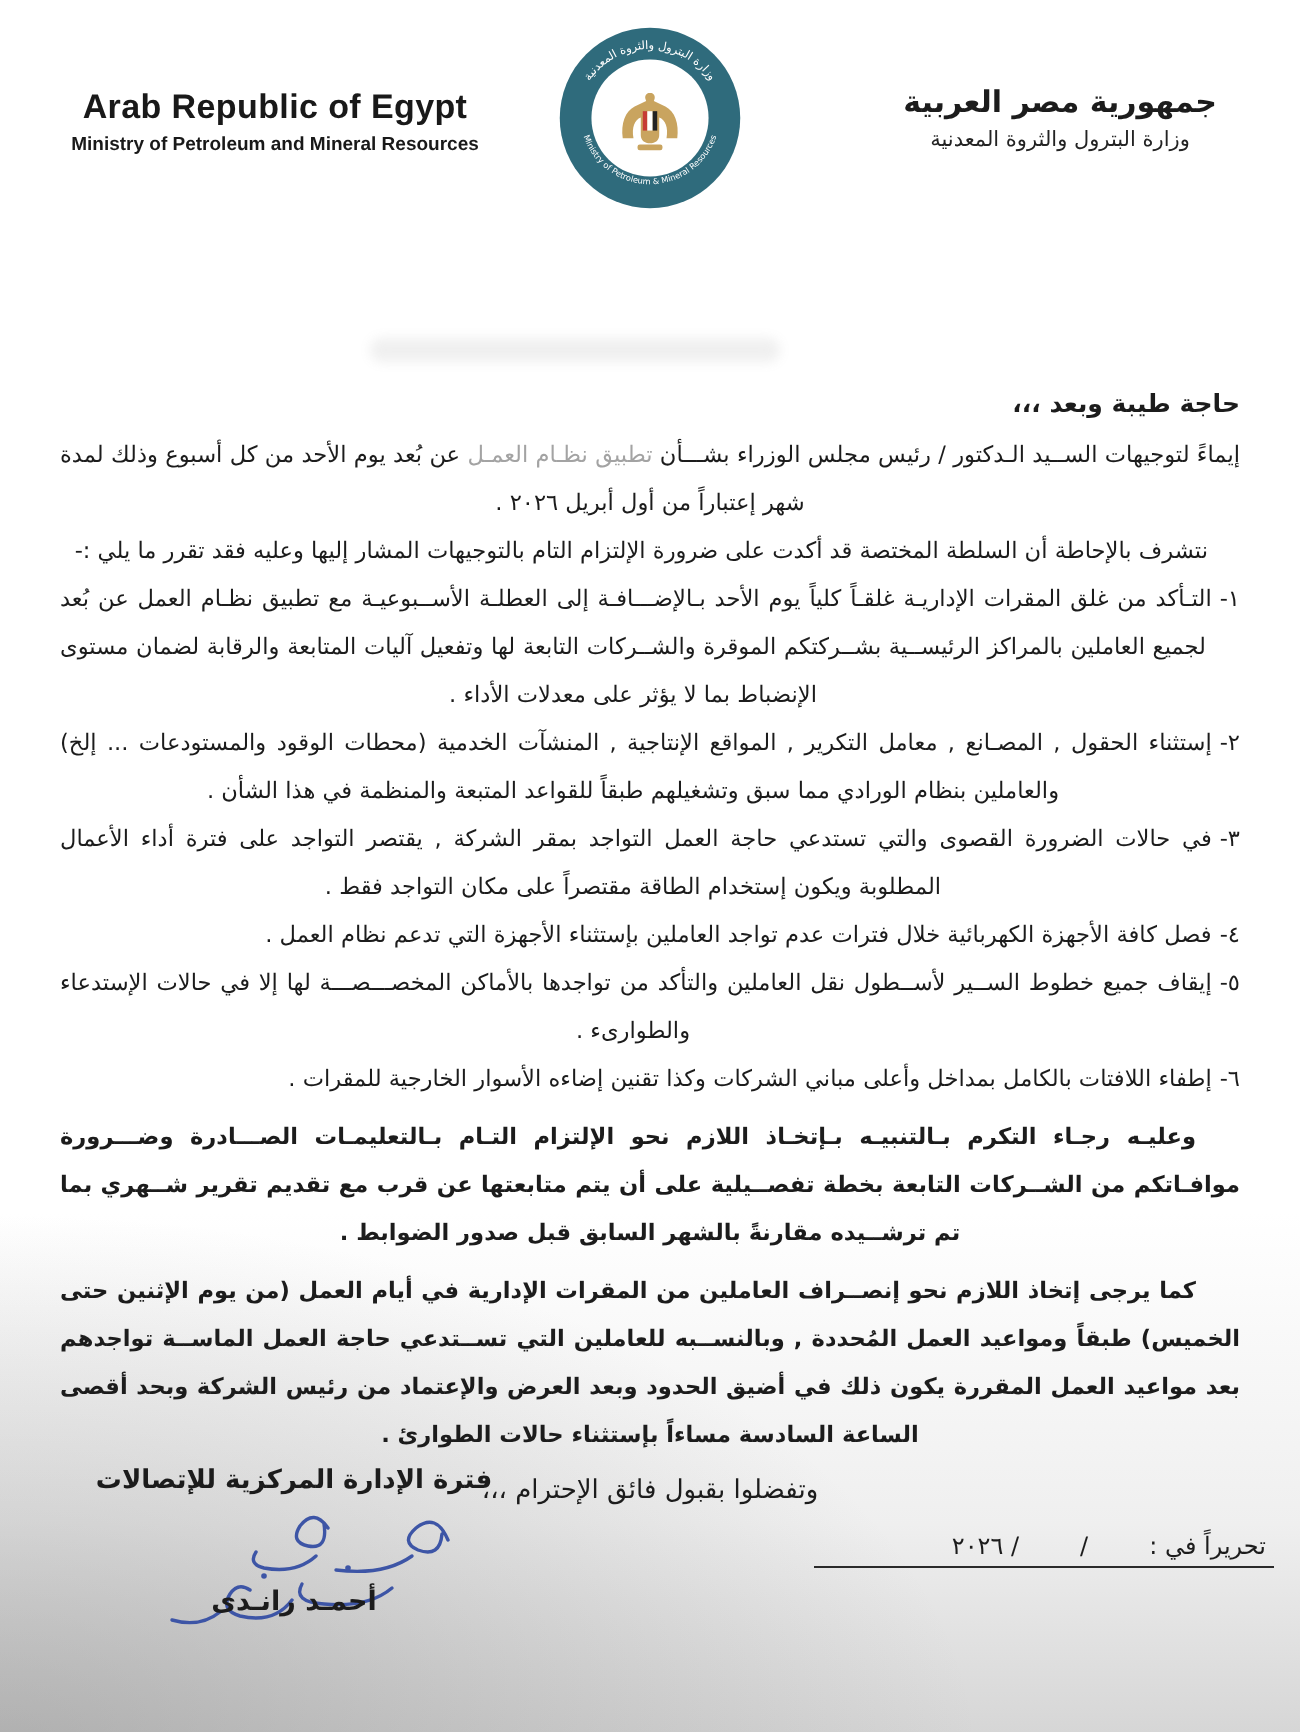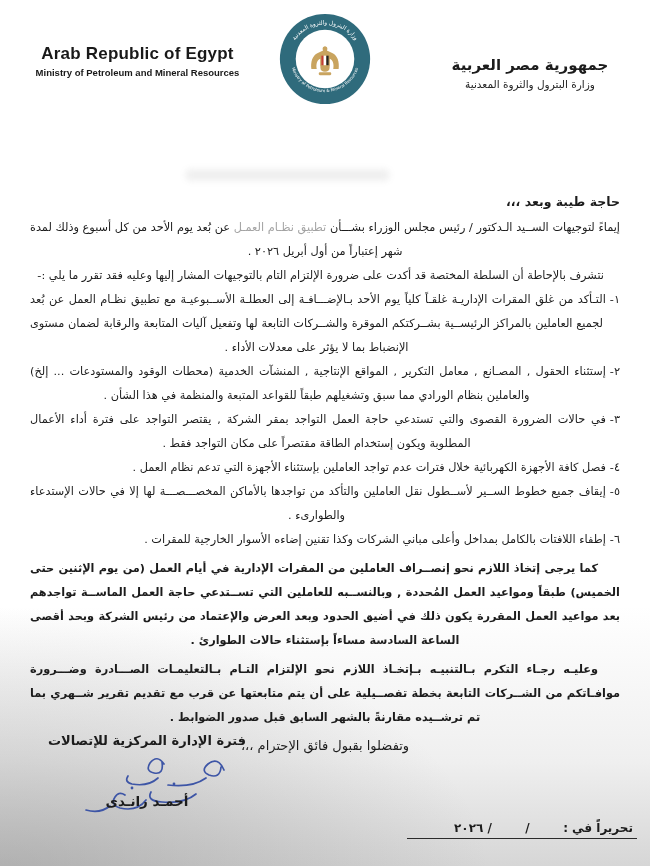--- a/index.html
+++ b/index.html
@@ -10,21 +10,21 @@
       radial-gradient(130% 55% at 0% 102%, rgba(110,110,110,.38), rgba(110,110,110,0) 58%),
       linear-gradient(to bottom, #ffffff 0%, #ffffff 70%, #efefef 88%, #d6d6d6 100%);
   }
 
   
   .header { position:absolute; top:0; left:0; right:0; height:120px; }
   .h-en { position:absolute; left:20px; top:44px; width:235px; text-align:center;
           font-family:"Liberation Sans", sans-serif; color:#191919; }
   .h-en .t1 { font-size:17px; font-weight:bold; letter-spacing:.2px; }
   .h-en .t2 { font-size:9.5px; font-weight:600; margin-top:3px; }
-  .h-ar { position:absolute; right:16px; top:56px; width:208px; text-align:center; direction:rtl; }
+  .h-ar { position:absolute; right:16px; top:42px; width:208px; text-align:center; direction:rtl; }
   .h-ar .t1 { font-size:15px; font-weight:bold; }
   .h-ar .t2 { font-size:10.5px; margin-top:4px; color:#232323; }
   .logo { position:absolute; left:277px; top:11px; width:96px; height:96px; }
   .shield-frame { stroke:#c9a45f; }
 
   
   .smudge { position:absolute; top:169px; left:185px; width:205px; height:12px;
             background:#8a8a8a; opacity:.13; filter:blur(3px); border-radius:6px; }
 
   
@@ -46,23 +46,23 @@
   .p-gap { margin-top:5px !important; }
 
   
   .sig { position:absolute; left:28px; top:733px; width:238px; direction:rtl; text-align:center; }
   .sig-title { font-weight:bold; font-size:13px; }
   .sig-hand { position:absolute; top:15px; left:18px; width:200px; height:72px; }
   .sig-hand path { fill:none; stroke-width:1.7; stroke-linecap:round; }
   .sig-name { position:absolute; top:60px; left:0; right:0; font-weight:bold; font-size:13.5px; }
 
   
-  .dateline { position:absolute; top:821px; right:13px; direction:rtl;
+  .dateline { position:absolute; top:766px; right:13px; direction:rtl;
               font-size:12px; white-space:pre; border-bottom:1.6px solid #2a2a2a;
-              padding:0 4px 3px 8px; min-width:218px; text-align:right;font-weight:bold; }
+              padding:0 4px 3px 8px; min-width:218px; text-align:right; }
 </style>
 </head>
 <body>
 
 <div class="page">
 
   <div class="header">
     <div class="h-en">
       <div class="t1">Arab Republic of Egypt</div>
       <div class="t2">Ministry of Petroleum and Mineral Resources</div>
@@ -107,22 +107,22 @@
 
     <p class="para-right indent1">نتشرف بالإحاطة أن السلطة المختصة قد أكدت على ضرورة الإلتزام التام بالتوجيهات المشار إليها وعليه فقد تقرر ما يلي :-</p>
 
     <p class="item"><span class="num">١-</span><span>التـأكد من غلق المقرات الإداريـة غلقـاً كلياً يوم الأحد بـالإضـــافـة إلى العطلـة الأســبوعيـة مع تطبيق نظـام العمل عن بُعد لجميع العاملين بالمراكز الرئيســية بشــركتكم الموقرة والشــركات التابعة لها وتفعيل آليات المتابعة والرقابة لضمان مستوى الإنضباط بما لا يؤثر على معدلات الأداء .</span></p>
     <p class="item"><span class="num">٢-</span><span>إستثناء الحقول , المصـانع , معامل التكرير , المواقع الإنتاجية , المنشآت الخدمية (محطات الوقود والمستودعات ... إلخ) والعاملين بنظام الورادي مما سبق وتشغيلهم طبقاً للقواعد المتبعة والمنظمة في هذا الشأن .</span></p>
     <p class="item"><span class="num">٣-</span><span>في حالات الضرورة القصوى والتي تستدعي حاجة العمل التواجد بمقر الشركة , يقتصر التواجد على فترة أداء الأعمال المطلوبة ويكون إستخدام الطاقة مقتصراً على مكان التواجد فقط .</span></p>
     <p class="item single"><span class="num">٤-</span><span>فصل كافة الأجهزة الكهربائية خلال فترات عدم تواجد العاملين بإستثناء الأجهزة التي تدعم نظام العمل .</span></p>
     <p class="item"><span class="num">٥-</span><span>إيقاف جميع خطوط الســير لأســطول نقل العاملين والتأكد من تواجدها بالأماكن المخصـــصـــة لها إلا في حالات الإستدعاء والطوارىء .</span></p>
     <p class="item single"><span class="num">٦-</span><span>إطفاء اللافتات بالكامل بمداخل وأعلى مباني الشركات وكذا تقنين إضاءه الأسوار الخارجية للمقرات .</span></p>
 
+    <p class="para indent2 bold p-gap">وعليـه رجـاء التكرم بـالتنبيـه بـإتخـاذ اللازم نحو الإلتزام التـام بـالتعليمـات الصـــادرة وضـــرورة موافـاتكم من الشــركات التابعة بخطة تفصــيلية على أن يتم متابعتها عن قرب مع تقديم تقرير شــهري بما تم ترشــيده مقارنةً بالشهر السابق قبل صدور الضوابط .</p>
     <p class="para indent2 bold p-gap">كما يرجى إتخاذ اللازم نحو إنصــراف العاملين من المقرات الإدارية في أيام العمل (من يوم الإثنين حتى الخميس) طبقاً ومواعيد العمل المُحددة , وبالنســبه للعاملين التي تســتدعي حاجة العمل الماســة تواجدهم بعد مواعيد العمل المقررة يكون ذلك في أضيق الحدود وبعد العرض والإعتماد من رئيس الشركة وبحد أقصى الساعة السادسة مساءاً بإستثناء حالات الطوارئ .</p>
-    <p class="para indent2 bold p-gap">وعليـه رجـاء التكرم بـالتنبيـه بـإتخـاذ اللازم نحو الإلتزام التـام بـالتعليمـات الصـــادرة وضـــرورة موافـاتكم من الشــركات التابعة بخطة تفصــيلية على أن يتم متابعتها عن قرب مع تقديم تقرير شــهري بما تم ترشــيده مقارنةً بالشهر السابق قبل صدور الضوابط .</p>
 
     <p class="closing">وتفضلوا بقبول فائق الإحترام ،،،</p>
   </div>
 
   <div class="sig">
     <div class="sig-title">فترة الإدارة المركزية للإتصالات</div>
     <svg class="sig-hand" viewBox="0 0 200 72">
       <path d="M178,22 q-6,-14 -16,-6 q-8,7 1,11 q11,4 12,-8" stroke="#3d55a6"></path>
       <path d="M160,30 q-14,10 -38,7" stroke="#3d55a6"></path>
       <path d="M118,16 q-7,-10 -14,-1 q-5,8 4,10 q10,2 8,-11" stroke="#3d55a6"></path>

